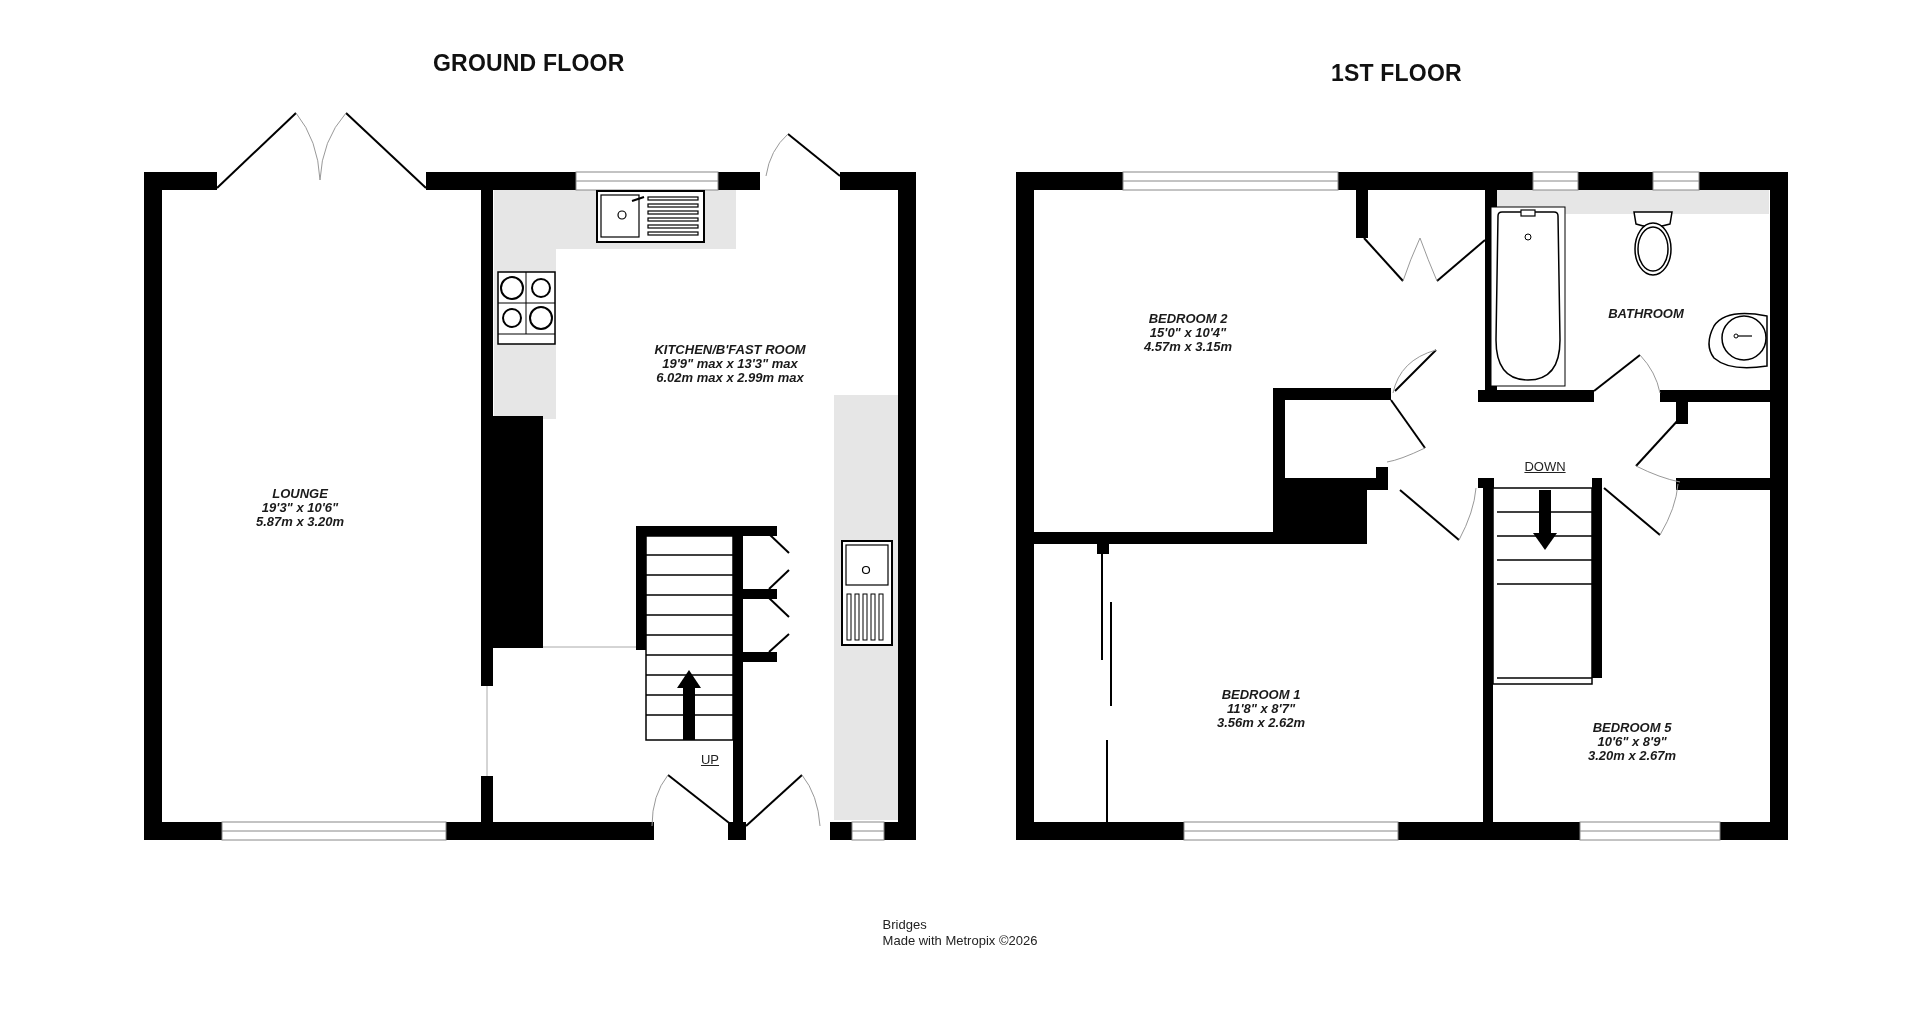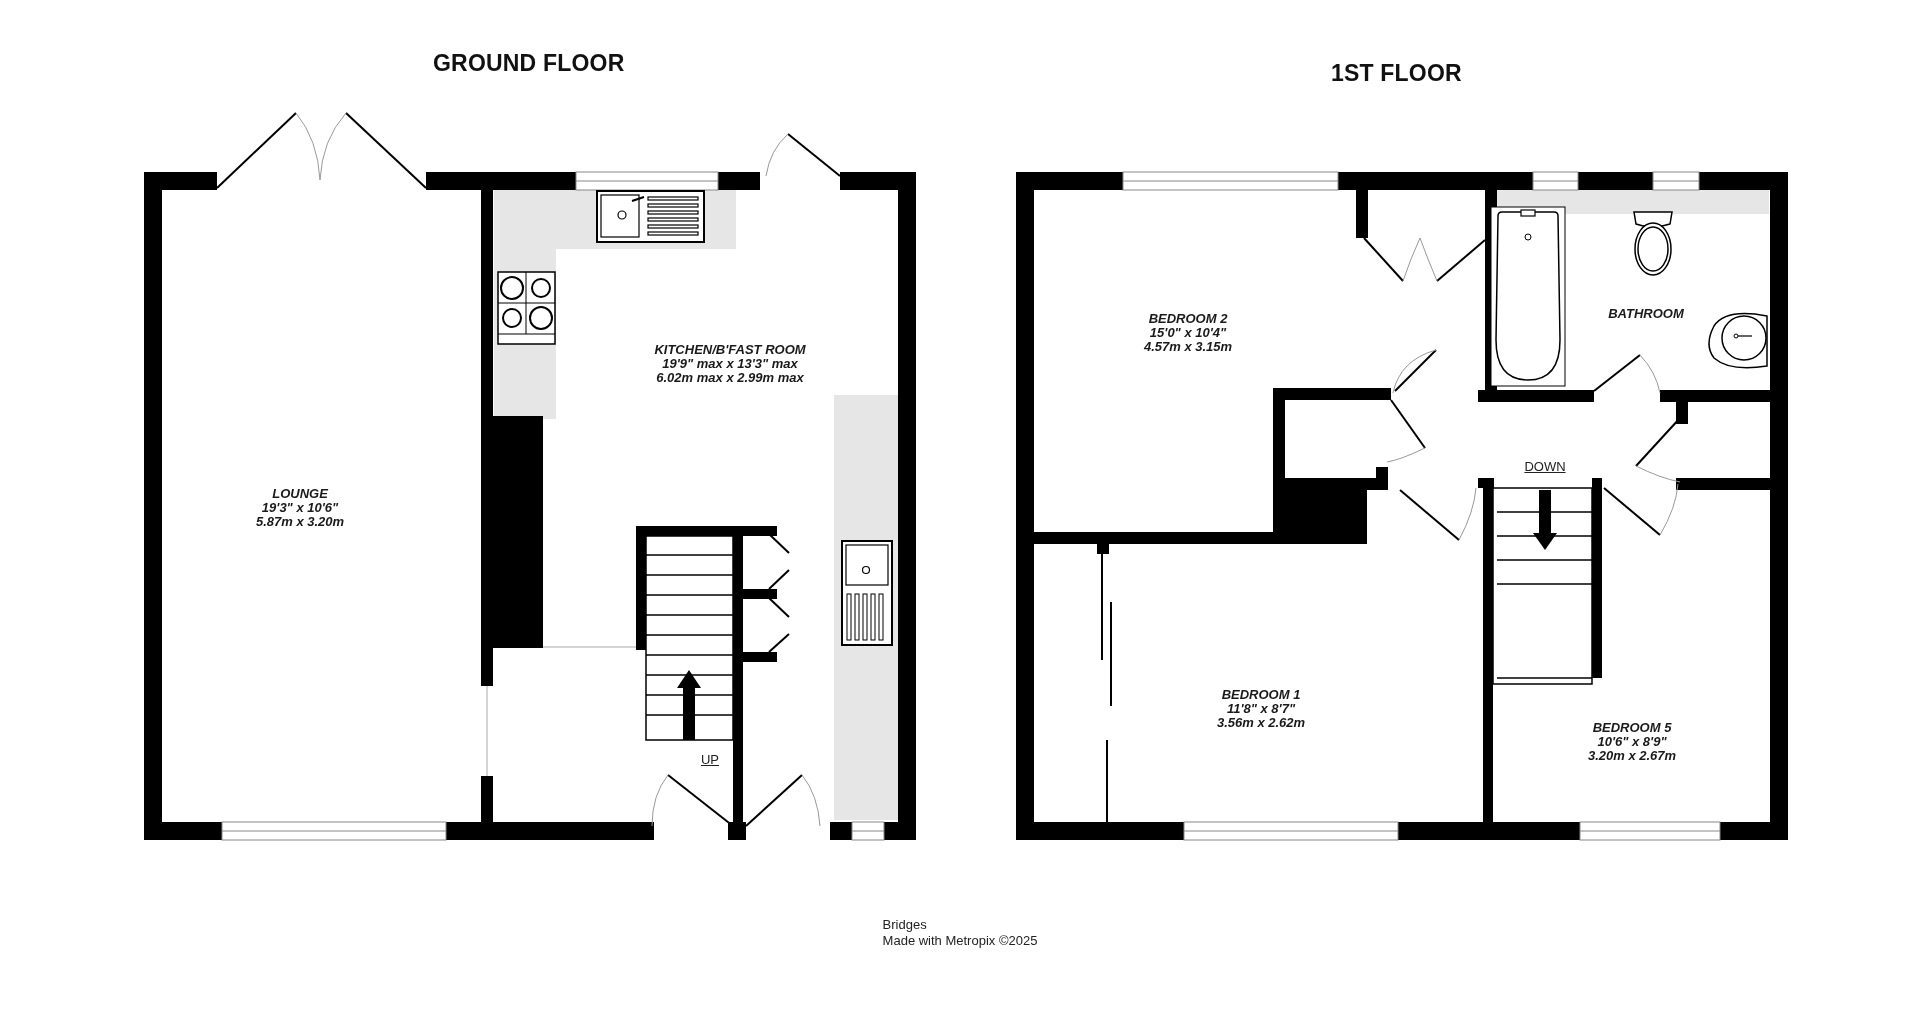--- a/index.html
+++ b/index.html
@@ -291,14 +291,14 @@
 </div>
 <div class="room-label" style="left:1632px; top:721px;">
   <span>BEDROOM 5</span>
   <span>10'6"  x 8'9"</span>
   <span>3.20m  x 2.67m</span>
 </div>
 <div class="stair-label" style="left:1545px; top:459px;">DOWN</div>
 
 <div class="footer">
   <span>Bridges</span>
-  <span>Made with Metropix ©2025</span>
+  <span>Made with Metropix ©2026</span>
 </div>
 
 </body></html>

